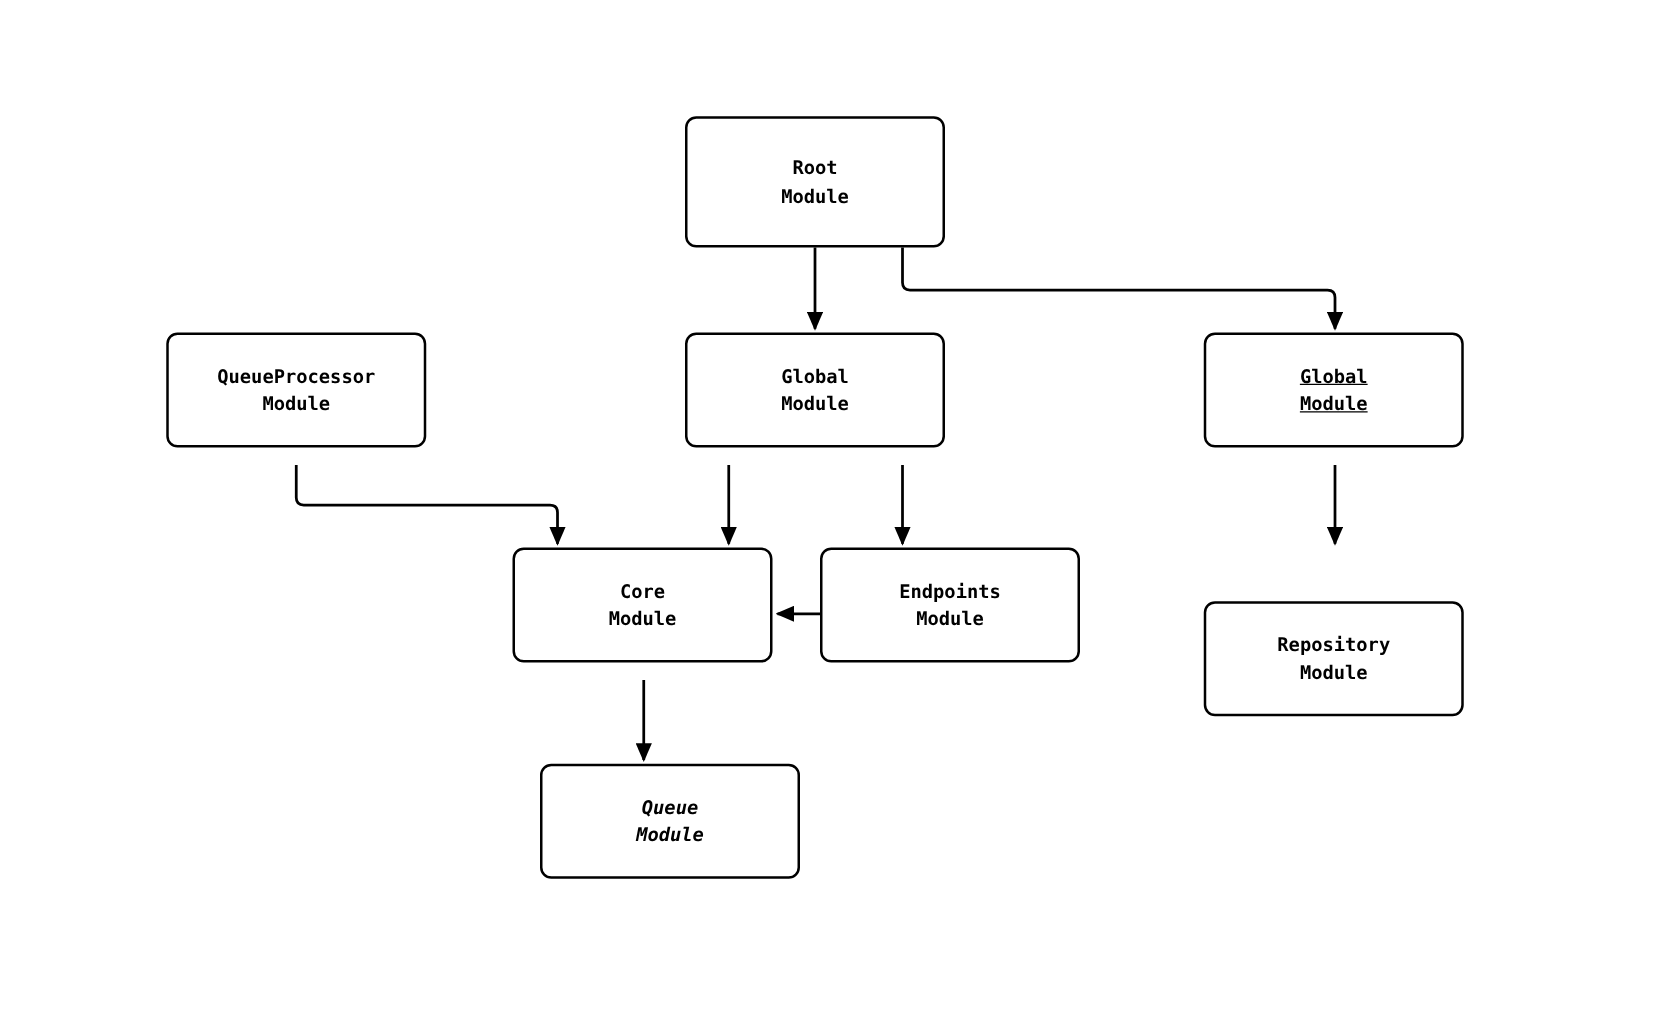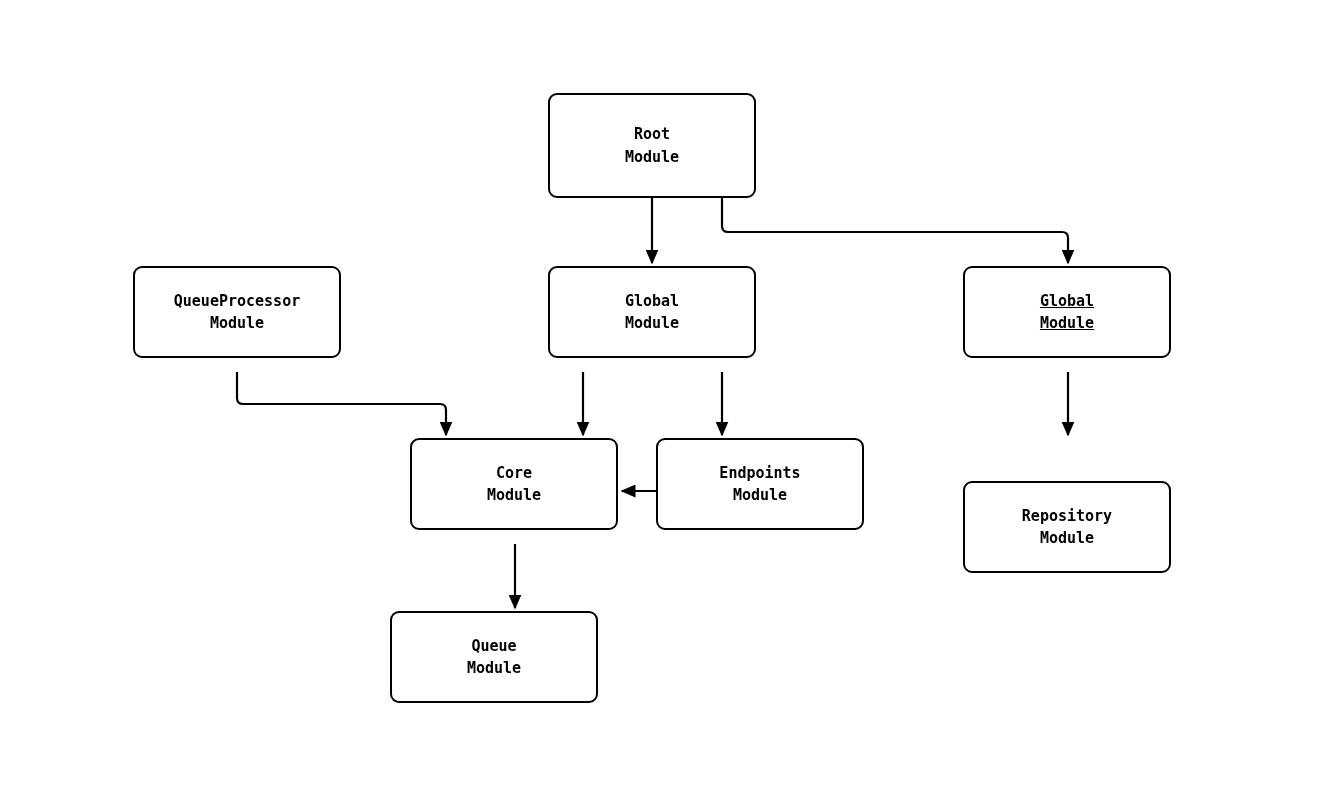--- a/index.html
+++ b/index.html
@@ -50,21 +50,21 @@
     letter-spacing: 0;
   }
   
   .pos-root          { left: 548px; top:  93px; height: 105px; }
   .pos-queueprocessor{ left: 133px; top: 266px; }
   .pos-server        { left: 548px; top: 266px; }
   .pos-global        { left: 963px; top: 266px; text-decoration: underline; }
   .pos-core          { left: 410px; top: 438px; }
   .pos-endpoints     { left: 656px; top: 438px; }
   .pos-repository    { left: 963px; top: 441px; margin-top: 40px; }
-  .pos-queue         { left: 390px; top: 611px; }
+  .pos-queue         { left: 432px; top: 611px; font-style: italic; }
 </style>
 </head>
 <body>
 
 <div class="canvas">
 
   <svg class="edges-layer" viewBox="0 0 1337 809" xmlns="http://www.w3.org/2000/svg">
     <defs>
       <marker id="arrowhead" markerUnits="userSpaceOnUse" markerWidth="15" markerHeight="13" viewBox="0 0 15 13" refX="13.5" refY="6.5" orient="auto">
         <path d="M0,0 L15,6.5 L0,13 Z" fill="#000000"></path>

